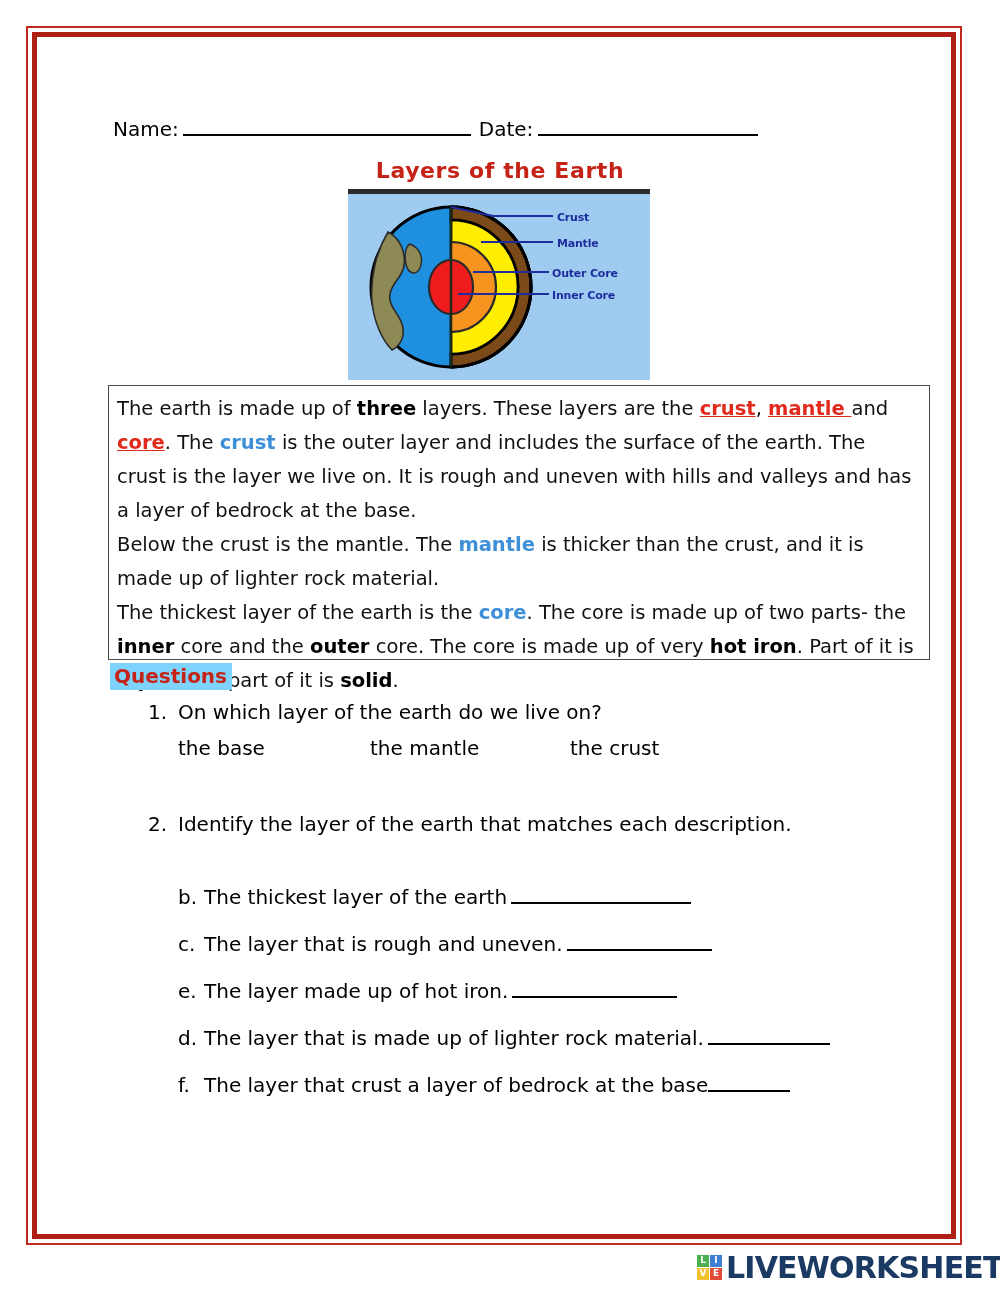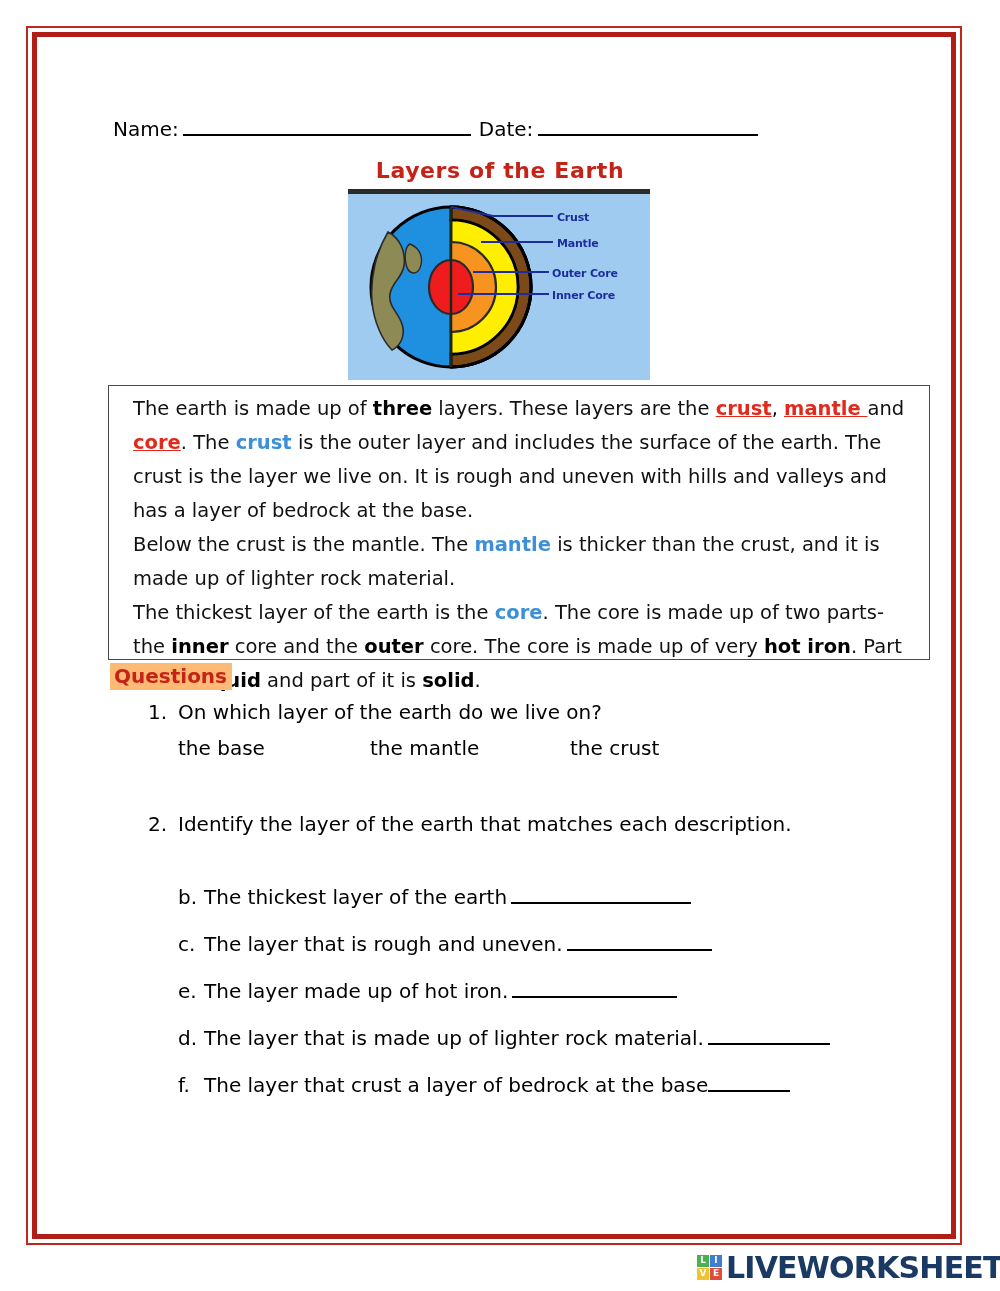--- a/index.html
+++ b/index.html
@@ -119,21 +119,21 @@
   
   #passage-box {
     position: absolute;
     left: 108px;
     top: 385px;
     width: 822px;
     height: 275px;
     border: 1px solid #4a4a4a;
     box-sizing: border-box;
     background: #ffffff;
-    padding: 6px 10px 4px 24px;
+    padding: 6px 10px 4px 8px;
   }
   .passage-p {
     margin: 0;
     font-family: "DejaVu Sans", sans-serif;
     font-size: 19.5px;
     line-height: 34px;
     color: #111111;
   }
   .kw-red {
     color: #e02b1c;
@@ -148,21 +148,21 @@
 
   
   #questions-header {
     position: absolute;
     left: 110px;
     top: 663px;
     font-family: "DejaVu Sans", sans-serif;
     font-size: 20px;
     font-weight: bold;
     color: #c62318;
-    background: #fdba74;
+    background: #7dd3fc;
     padding: 1px 5px 2px 4px;
   }
 
   
   #q1-block {
     position: absolute;
     left: 148px;
     top: 700px;
     width: 760px;
   }

